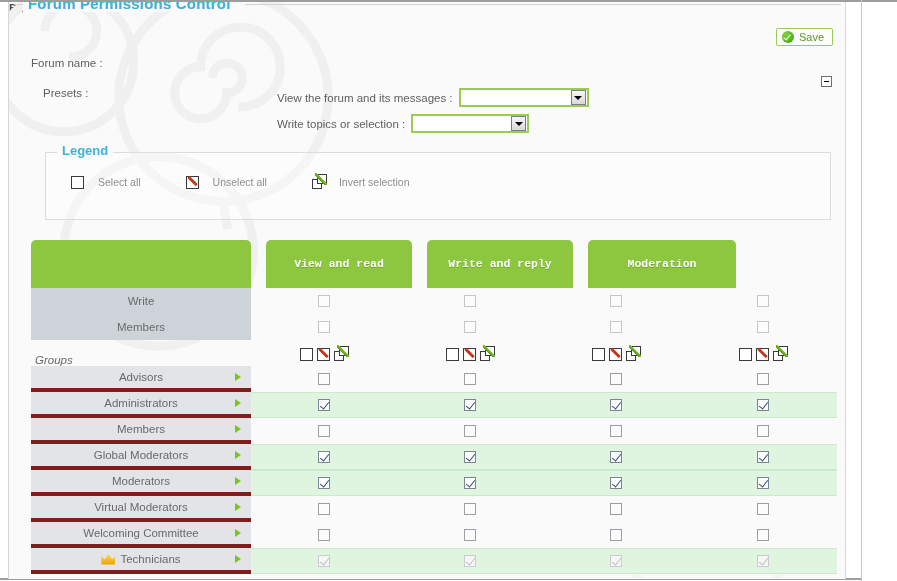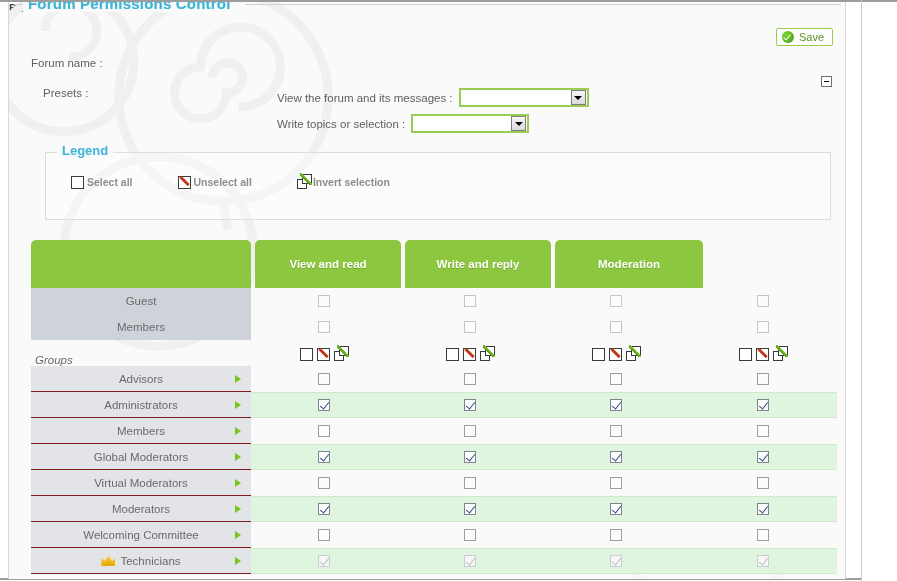--- a/index.html
+++ b/index.html
@@ -89,21 +89,21 @@
   
   .legend-box {
     position:absolute; left:36px; top:150px; width:786px; height:68px;
     border:1px solid #dcdcdc; background:rgba(255,255,255,.35);
   }
   .legend-title {
     position:absolute; left:48px; top:141px; padding:0 5px; background:#fafafa;
     font-size:13px; font-weight:bold; color:#3cb4d8; z-index:2;
   }
   .legend-items { position:absolute; left:62px; top:172px; display:flex; gap:45px; align-items:center; }
-  .legend-item { display:flex; align-items:center; gap:1px; font-size:10.5px; color:#8e8e8e;font-weight:bold; }
+  .legend-item { display:flex; align-items:center; gap:12px; font-size:10.5px; color:#8e8e8e; }
 
   
   .ico { width:15px;height:15px;position:relative;display:inline-block;flex:0 0 auto;}
   .ico-box { position:absolute; left:0; bottom:0; width:13px;height:13px;border:1px solid #3a3a3a;background:#fff;}
   .ico-check:before{
     content:"";position:absolute;left:2px;top:1px;width:11px;height:13px;
     background:
       linear-gradient(225deg, transparent 46%, #7cc428 46%, #4e9413 60%, transparent 60%) ,
       linear-gradient(135deg, transparent 62%, #7cc428 62%, #4e9413 74%, transparent 74%);
     background-repeat:no-repeat;
@@ -112,21 +112,21 @@
     content:"";position:absolute;left:5px;top:1px;width:3px;height:12px;background:#c0391c;border-radius:1px;
   }
   .ico-x:before{transform:rotate(45deg);} .ico-x:after{transform:rotate(-45deg);}
   .ico-inv .ico-box{left:0;bottom:0;width:10px;height:10px;}
   .ico-inv .ico-box2{position:absolute;right:0;top:0;width:10px;height:10px;border:1px solid #3a3a3a;background:#fff;}
   .ico-inv .inv-tick{position:absolute;right:0px;top:-1px;width:12px;height:12px;
     background:linear-gradient(225deg, transparent 45%, #7cc428 45%, #4e9413 62%, transparent 62%);}
 
   
   .tbl { position:absolute; left:22px; top:238px; width:810px; }
-  .thead { display:flex; height:48px; gap:4px; }
+  .thead { display:flex; height:48px; gap:15px;font-family:Liberation Mono, monospace; }
   .th {
     background:#8dc63f; color:#fff; font-weight:bold; font-size:11.5px;
     border-radius:5px 5px 0 0; display:flex; align-items:center; justify-content:center;
     text-align:center; line-height:1.1; flex-direction:column; text-shadow:0 1px 0 rgba(0,0,0,.18);
   }
   .th-blank { width:220px; }
   .th-c     { width:146px; }
   .th-c.wide{ width:148px; }
 
   .qmark{
@@ -136,21 +136,21 @@
     display:flex;align-items:center;justify-content:center;cursor:pointer;
     box-shadow:0 1px 1px rgba(0,0,0,.2);
   }
 
   .trow { display:flex; align-items:center; height:26px; }
   .namecell {
     width:220px; height:100%; display:flex; align-items:center; justify-content:center;
     position:relative; color:#6a6a6a; font-size:11.5px;
   }
   .namecell.grey  { background:#ced3da; }
-  .namecell.light { background:#e2e4e8; border-bottom:1px solid #7f1d1d; }
+  .namecell.light { background:#e2e4e8; border-bottom:4px solid #7f1d1d; }
   .namecell.plain { background:transparent; justify-content:flex-start; padding-left:4px; font-style:italic;align-items:flex-end; }
   .namecell .arrow {
     position:absolute; right:10px; top:50%; margin-top:-4px;
     width:0;height:0;border-left:6px solid #7cc41f;border-top:4px solid transparent;border-bottom:4px solid transparent;
   }
   .crown{width:14px;height:11px;margin-right:5px;position:relative;display:inline-block;}
   .crown:before{
     content:"";position:absolute;inset:0;
     background:
       linear-gradient(#ffd34d,#e8a400);
@@ -269,21 +269,21 @@
         <div class="th th-c">
           <span>Write and reply</span>
         </div>
         <div class="th th-c wide">
           <span>Moderation</span>
         </div>
       </div>
       <div id="tbody">
           <div class="trow row-plainbg">
             <div class="namecell grey">
-              <span>Guest</span>
+              <span>Write</span>
             </div>
             <div class="cellgrp">
               <div class="cell">
                 <span class="cb faint"></span>
               </div>
               <div class="cell">
                 <span class="cb faint"></span>
               </div>
               <div class="cell">
                 <span class="cb faint"></span>
@@ -452,57 +452,57 @@
                 <span class="cb checked"></span>
               </div>
               <div class="cell">
                 <span class="cb checked"></span>
               </div>
               <div class="cell wide">
                 <span class="cb checked"></span>
               </div>
             </div>
           </div>
+          <div class="trow row-green">
+            <div class="namecell light">
+              <span>Moderators</span>
+              <span class="arrow"></span>
+            </div>
+            <div class="cellgrp">
+              <div class="cell">
+                <span class="cb checked"></span>
+              </div>
+              <div class="cell">
+                <span class="cb checked"></span>
+              </div>
+              <div class="cell">
+                <span class="cb checked"></span>
+              </div>
+              <div class="cell wide">
+                <span class="cb checked"></span>
+              </div>
+            </div>
+          </div>
           <div class="trow row-plainbg">
             <div class="namecell light">
               <span>Virtual Moderators</span>
               <span class="arrow"></span>
             </div>
             <div class="cellgrp">
               <div class="cell">
                 <span class="cb "></span>
               </div>
               <div class="cell">
                 <span class="cb "></span>
               </div>
               <div class="cell">
                 <span class="cb "></span>
               </div>
               <div class="cell wide">
                 <span class="cb "></span>
-              </div>
-            </div>
-          </div>
-          <div class="trow row-green">
-            <div class="namecell light">
-              <span>Moderators</span>
-              <span class="arrow"></span>
-            </div>
-            <div class="cellgrp">
-              <div class="cell">
-                <span class="cb checked"></span>
-              </div>
-              <div class="cell">
-                <span class="cb checked"></span>
-              </div>
-              <div class="cell">
-                <span class="cb checked"></span>
-              </div>
-              <div class="cell wide">
-                <span class="cb checked"></span>
               </div>
             </div>
           </div>
           <div class="trow row-plainbg">
             <div class="namecell light">
               <span>Welcoming Committee</span>
               <span class="arrow"></span>
             </div>
             <div class="cellgrp">
               <div class="cell">

